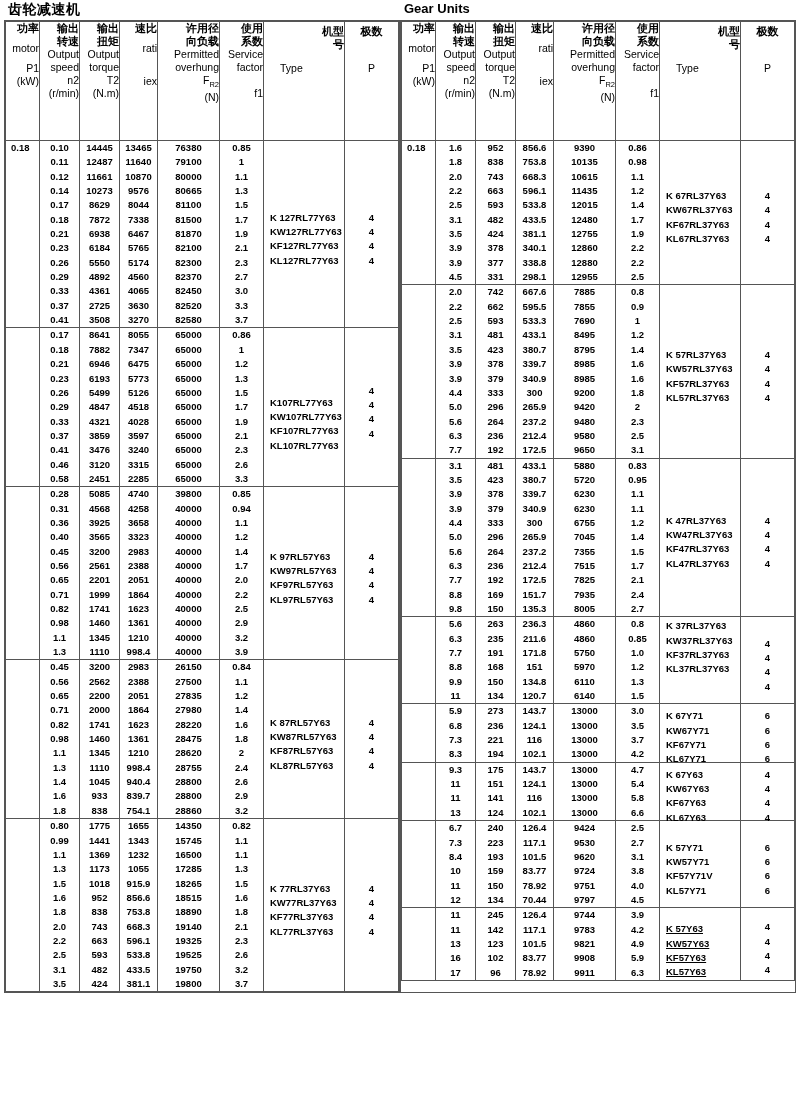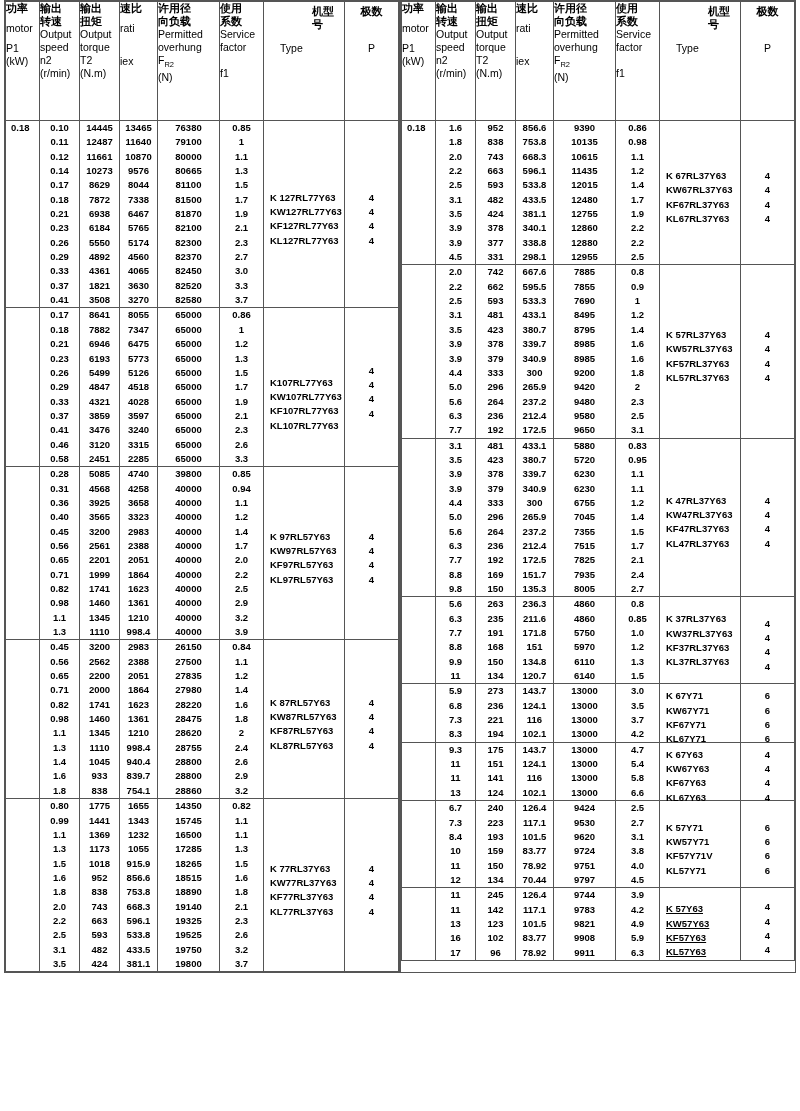--- a/index.html
+++ b/index.html
@@ -68,21 +68,21 @@
   col.c-n2   { width: 40px; }
   col.c-t2   { width: 40px; }
   col.c-iex  { width: 38px; }
   col.c-fr2  { width: 62px; }
   col.c-f1   { width: 44px; }
   col.c-type { width: 81px; }
   col.c-pole { width: 54px; }
 
   
   .hdr td {
-    text-align: left;
+    text-align: right;
     font-size: 10.5px;
     line-height: 13px;
     height: 118px;
     padding-top: 3px;
     font-weight: bold;
   }
   .hdr .cn { font-size: 11px; font-weight: bold; display:block; }
   .hdr .en { font-weight: normal; display:block; font-size: 10.5px;}
   .hdr .sym { display:block; font-weight: normal; font-size: 10.5px;}
   .hdr .gap { display:block; height: 7px; }
@@ -152,20 +152,24 @@
     pointer-events: none;
     white-space: nowrap;
     font-family: "DejaVu Sans", sans-serif;
   }
 </style>
 </head>
 <body>
 
 <div class="page">
 
+  <div class="titlebar">
+    <div class="title-cn">齿轮减速机</div>
+    <div class="title-en">Gear Units</div>
+  </div>
 
   <div class="panels">
 
     <div class="panel left">
       <table class="tbl">
         <colgroup>
           <col class="c-p1">
             <col class="c-n2">
             <col class="c-t2">
             <col class="c-iex">
@@ -259,21 +263,21 @@
                 <div>12487</div>
                 <div>11661</div>
                 <div>10273</div>
                 <div>8629</div>
                 <div>7872</div>
                 <div>6938</div>
                 <div>6184</div>
                 <div>5550</div>
                 <div>4892</div>
                 <div>4361</div>
-                <div>1821</div>
+                <div>2725</div>
                 <div>3508</div>
               </td>
               <td class="numcol">
                 <div>13465</div>
                 <div>11640</div>
                 <div>10870</div>
                 <div>9576</div>
                 <div>8044</div>
                 <div>7338</div>
                 <div>6467</div>
@@ -1058,21 +1062,21 @@
               </td>
               <td class="numcol">
                 <div>0.8</div>
                 <div>0.85</div>
                 <div>1.0</div>
                 <div>1.2</div>
                 <div>1.3</div>
                 <div>1.5</div>
               </td>
               <td class="typecell">
-                <div class="typelist" style="top: 15px;">
+                <div class="typelist" style="top: 2px;">
                   <div class="trow">K 37RL37Y63</div>
                   <div class="trow">KW37RL37Y63</div>
                   <div class="trow">KF37RL37Y63</div>
                   <div class="trow">KL37RL37Y63</div>
                 </div>
               </td>
               <td class="polecell">
                 <div class="polelist" style="top: 19.35px;">
                   <div>4</div>
                   <div>4</div>

